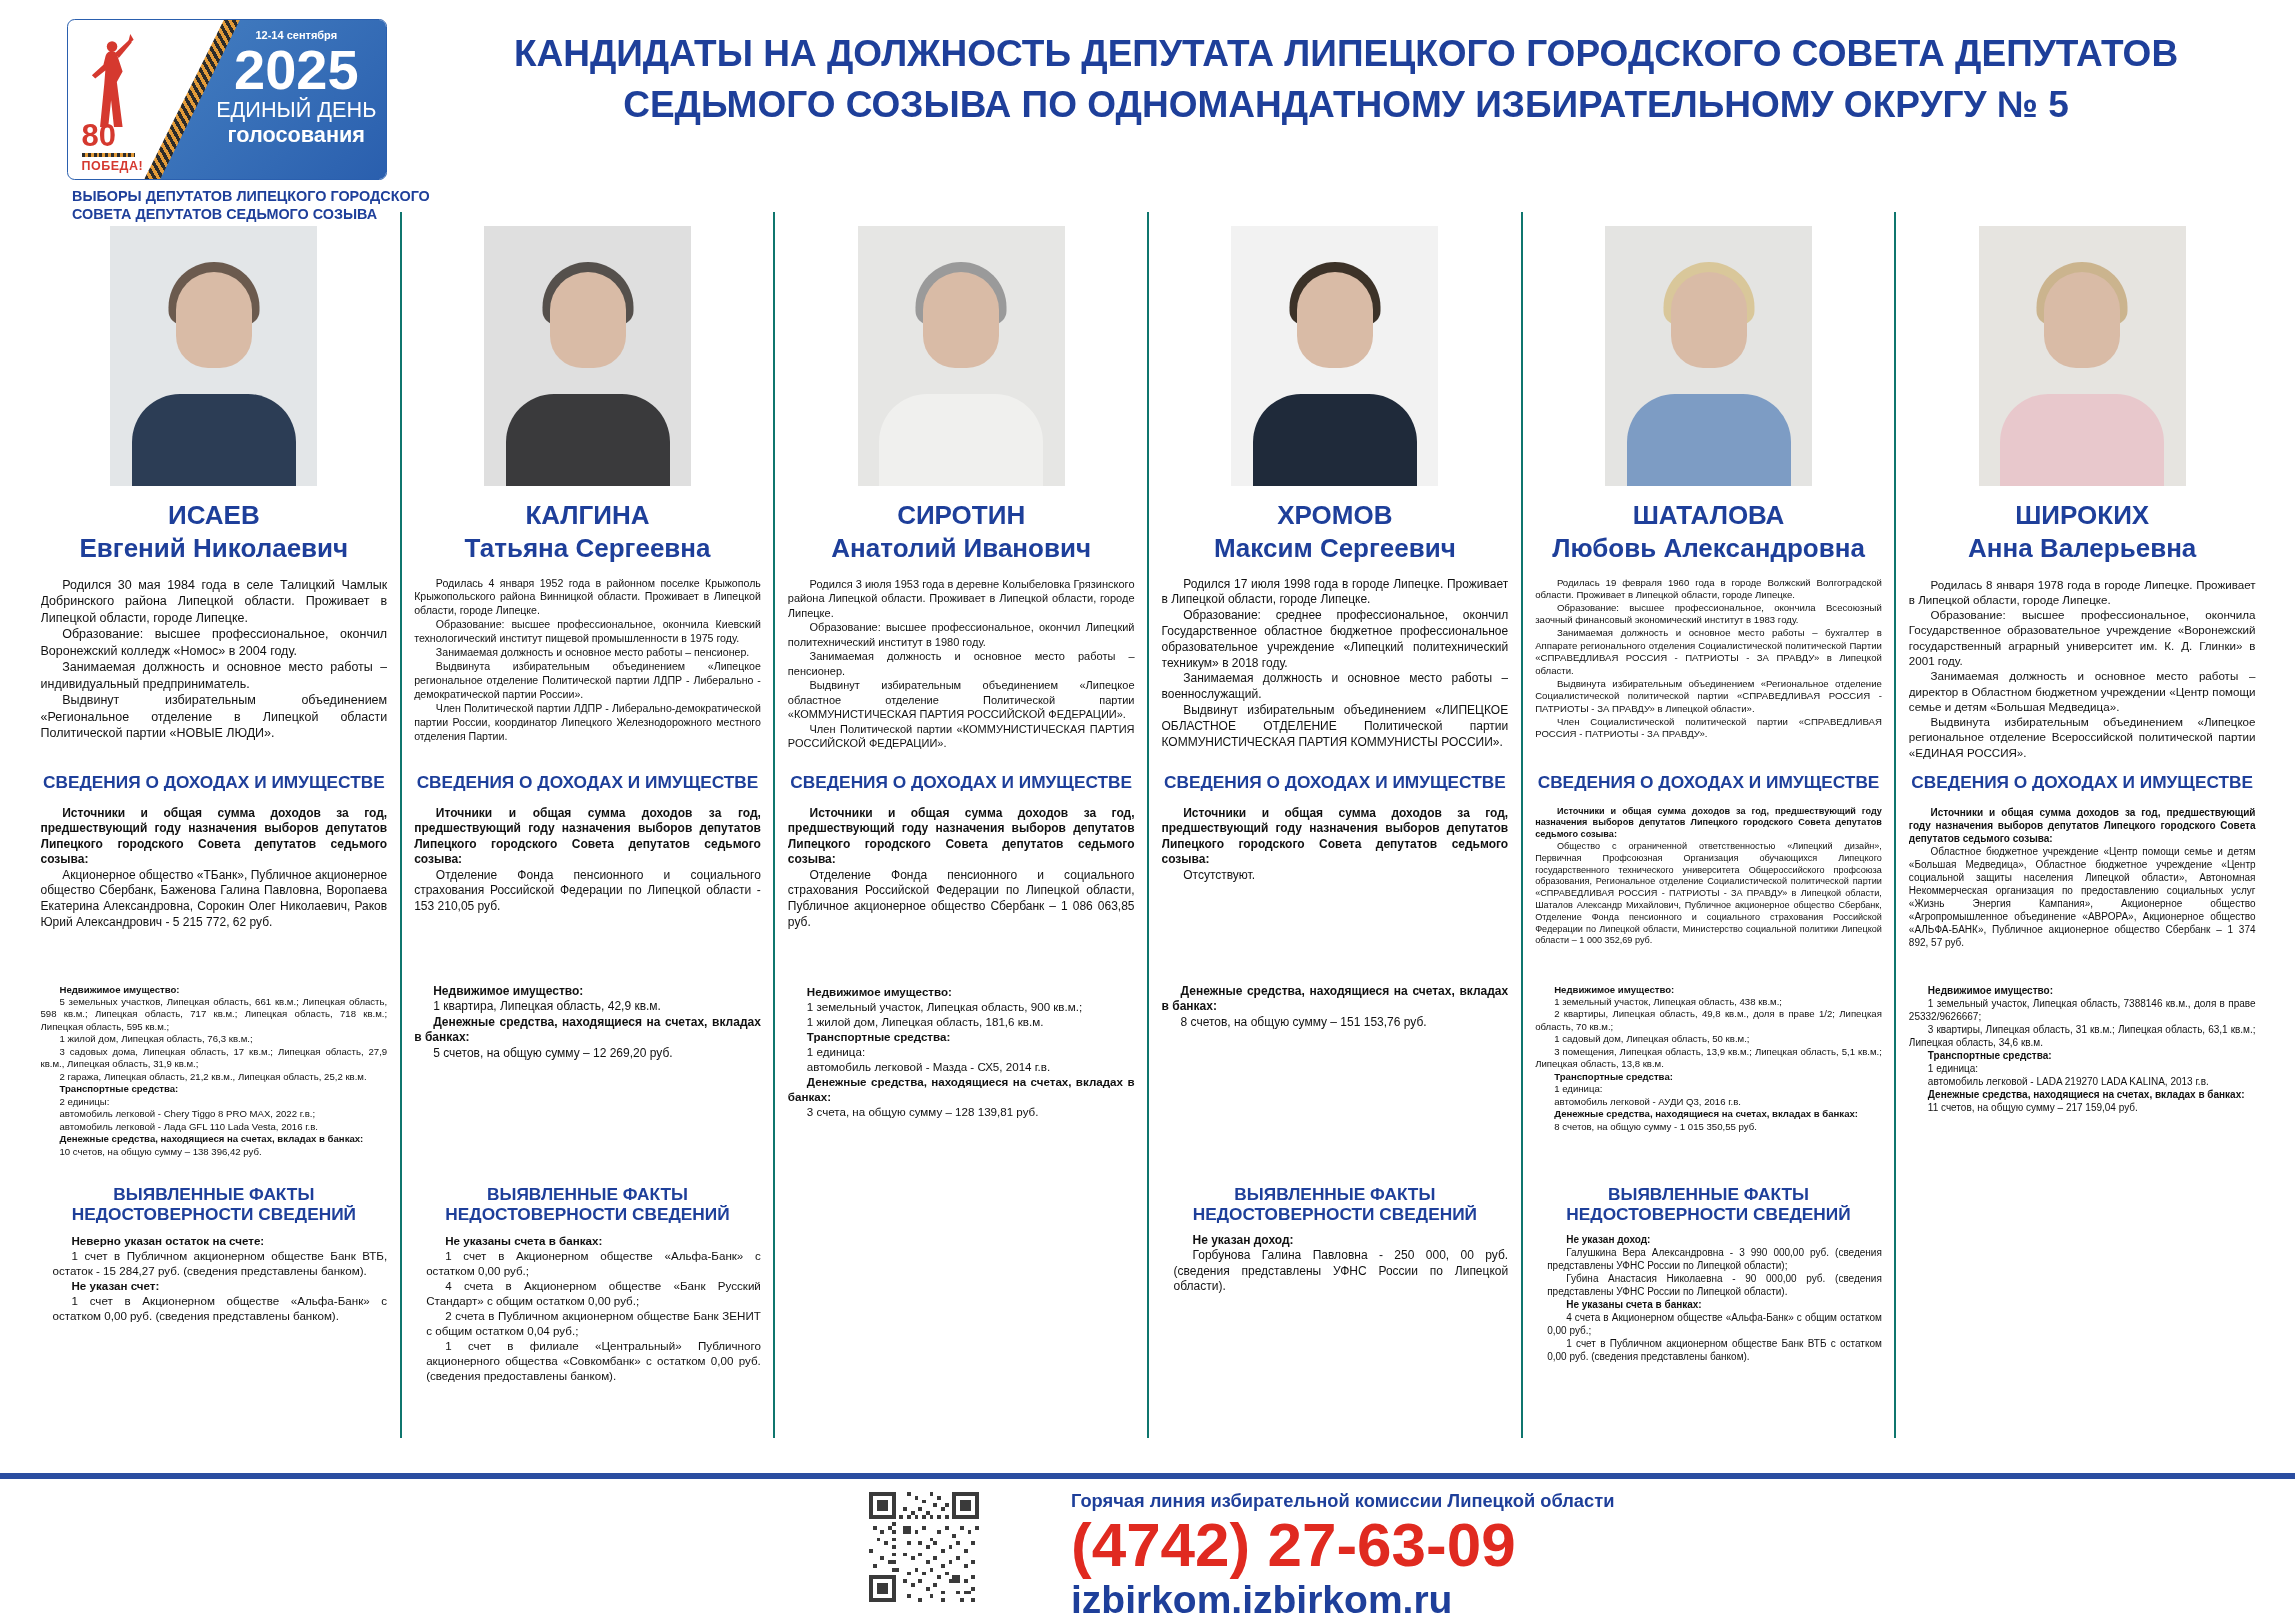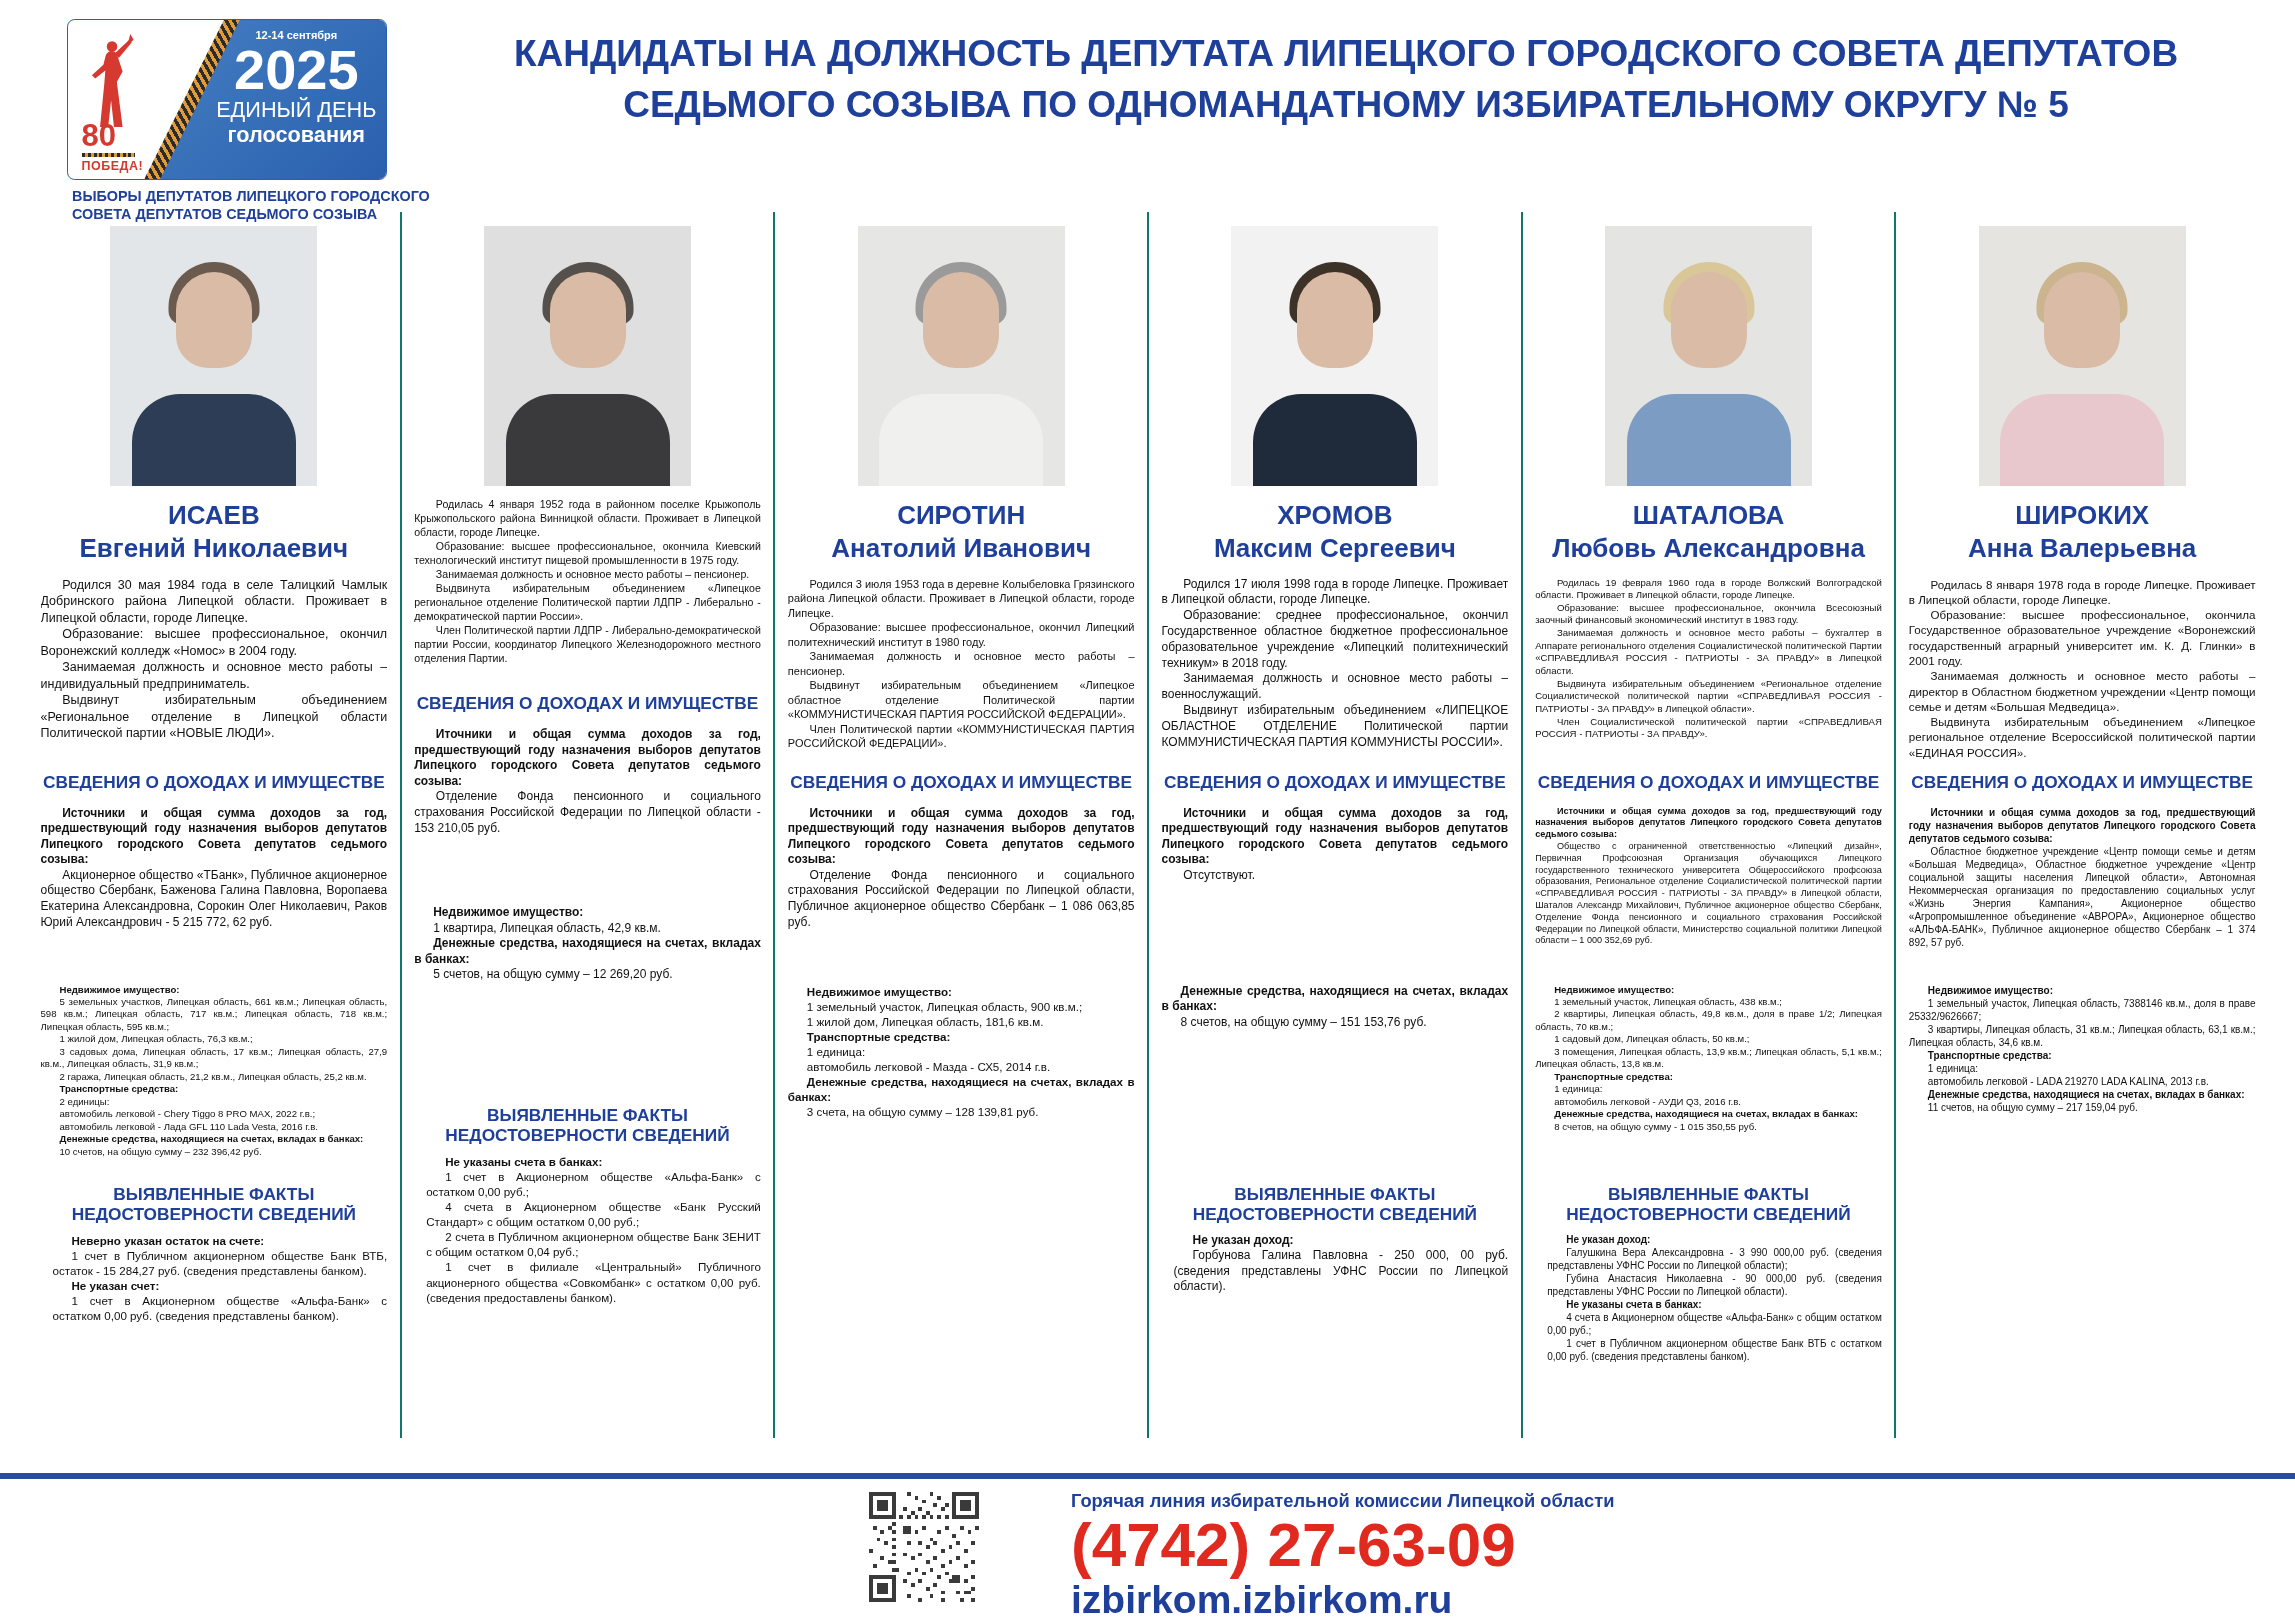--- a/index.html
+++ b/index.html
@@ -135,36 +135,40 @@
         <div class="b">Недвижимое имущество:</div>
         <div>5 земельных участков, Липецкая область, 661 кв.м.; Липецкая область, 598 кв.м.; Липецкая область, 717 кв.м.; Липецкая область, 718 кв.м.; Липецкая область, 595 кв.м.;</div>
         <div>1 жилой дом, Липецкая область, 76,3 кв.м.;</div>
         <div>3 садовых дома, Липецкая область, 17 кв.м.; Липецкая область, 27,9 кв.м., Липецкая область, 31,9 кв.м.;</div>
         <div>2 гаража, Липецкая область, 21,2 кв.м., Липецкая область, 25,2 кв.м.</div>
         <div class="b">Транспортные средства:</div>
         <div>2 единицы:</div>
         <div>автомобиль легковой - Chery Tiggo 8 PRO MAX, 2022 г.в.;</div>
         <div>автомобиль легковой - Лада GFL 110 Lada Vesta, 2016 г.в.</div>
         <div class="b">Денежные средства, находящиеся на счетах, вкладах в банках:</div>
-        <div>10 счетов, на общую сумму – 232 396,42 руб.</div>
+        <div>10 счетов, на общую сумму – 138 396,42 руб.</div>
       </div>
     <div class="facts-title">ВЫЯВЛЕННЫЕ ФАКТЫ НЕДОСТОВЕРНОСТИ СВЕДЕНИЙ</div>
     <div class="facts-list">
         <div class="b">Неверно указан остаток на счете:</div>
         <div>1 счет в Публичном акционерном обществе Банк ВТБ, остаток - 15 284,27 руб. (сведения представлены банком).</div>
         <div class="b">Не указан счет:</div>
         <div>1 счет в Акционерном обществе «Альфа-Банк» с остатком 0,00 руб. (сведения представлены банком).</div>
       </div>
   </div>
 
   <div class="col c1" style="--pbg: #dfdfdf; --hair: #55504c; --shirt: #3a3a3c;">
     <div class="photo">
       <div class="sil-hair"></div>
       <div class="sil-face"></div>
       <div class="sil-torso"></div>
+    </div>
+    <div class="name">
+      <div>КАЛГИНА</div>
+      <div>Татьяна Сергеевна</div>
     </div>
     <div class="bio">
         <div>Родилась 4 января 1952 года в районном поселке Крыжополь Крыжопольского района Винницкой области. Проживает в Липецкой области, городе Липецке.</div>
         <div>Образование: высшее профессиональное, окончила Киевский технологический институт пищевой промышленности в 1975 году.</div>
         <div>Занимаемая должность и основное место работы – пенсионер.</div>
         <div>Выдвинута избирательным объединением «Липецкое региональное отделение Политической партии ЛДПР - Либерально - демократической партии России».</div>
         <div>Член Политической партии ЛДПР - Либерально-демократической партии России, координатор Липецкого Железнодорожного местного отделения Партии.</div>
       </div>
     <div class="sec-title">СВЕДЕНИЯ О ДОХОДАХ И ИМУЩЕСТВЕ</div>
     <div class="income">

